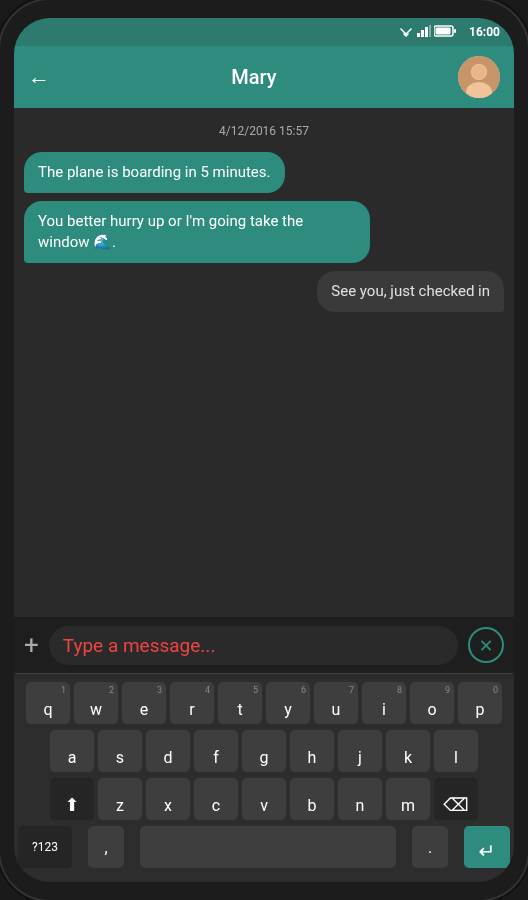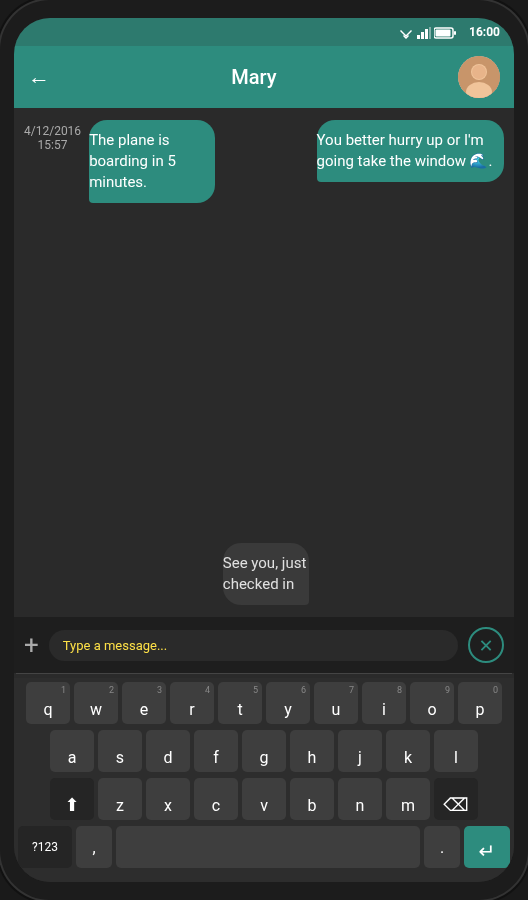--- a/index.html
+++ b/index.html
@@ -33,21 +33,21 @@
     .status-bar {
       background: #2d7a6e;
       display: flex;
       justify-content: flex-end;
       align-items: center;
       padding: 6px 14px;
       height: 28px;
     }
     .status-right {
       display: flex;
-      align-items: flex-end;
+      align-items: flex-start;
       gap: 13px;
     }
     .status-time {
       color: white;
       font-size: 12px;
       font-weight: bold;
     }
     .status-icons {
       display: flex;
       align-items: center;
@@ -94,32 +94,32 @@
       align-items: center;
       justify-content: center;
     }
     
     .chat-area {
       flex: 1;
       background: #2a2a2a;
       padding: 12px 10px;
       overflow-y: auto;
       display: flex;
-      flex-direction: row;
+      flex-direction: column;
       gap: 8px;
     }
     .date-label {
       text-align: center;
       color: #aaa;
       font-size: 12px;
       margin: 4px 0 6px 0;
     }
     .bubble {
       max-width: 72%;
-      padding: 10px 0;
+      padding: 10px 14px;
       border-radius: 18px;
       font-size: 15px;
       line-height: 1.4;
       position: relative;
     }
     .bubble-sent {
       background: #2d8c7e;
       color: white;
       align-self: flex-start;
       border-bottom-left-radius: 4px;
@@ -215,21 +215,21 @@
       color: #ccc;
     }
     .kb-enter {
       background: #2d8c7e;
       flex: 1.5;
       font-size: 18px;
     }
     .kb-row-bottom {
       display: flex;
       justify-content: center;
-      gap: 4px;
+      gap: 16px;
     }
     .kb-nums-btn {
       background: #252525;
       color: #fff;
       border-radius: 5px;
       font-size: 12px;
       height: 42px;
       width: 54px;
       display: flex;
       align-items: center;
@@ -310,34 +310,34 @@
       </div>
     </div>
 
     <div class="chat-area">
       <div class="date-label">4/12/2016 15:57</div>
 
       <div class="bubble bubble-sent">
         <span>The plane is boarding in 5 minutes.</span>
       </div>
 
+      <div class="bubble bubble-sent">
+        <span>You better hurry up or I'm going take the window 🌊.</span>
+      </div>
+
       <div class="bubble bubble-received">
         <span>See you, just checked in</span>
-      </div>
-
-      <div class="bubble bubble-sent">
-        <span>You better hurry up or I'm going take the window 🌊.</span>
       </div>
 
     </div>
 
     <div class="input-area">
       <span class="plus-btn">+</span>
       <div class="message-input-box">
-        <span style="color:#fde047; font-size:13px;">Type a message...</span>
+        <span style="color:#ef4444; font-size:19px;">Type a message...</span>
       </div>
       <div class="cancel-circle">
         <span>✕</span>
       </div>
     </div>
 
     <div class="divider-line"></div>
 
     <div class="keyboard">
 

